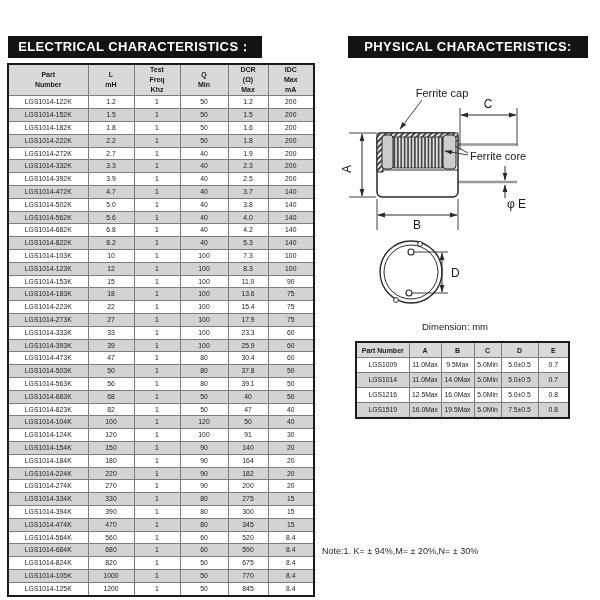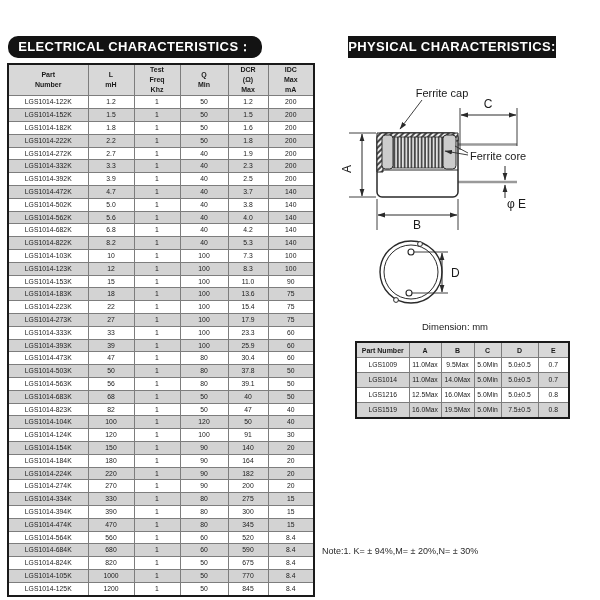--- a/index.html
+++ b/index.html
@@ -11,22 +11,22 @@
   html,body{margin:0;padding:0;background:#ffffff;}
   #page{
     position:relative;width:600px;height:600px;background:#ffffff;
     font-family:"Liberation Sans",sans-serif;color:#1a1a1a;overflow:hidden;
   }
   .titlebar{
     position:absolute;height:22px;background:var(--bar-bg);color:#ffffff;
     font-weight:bold;font-size:13px;line-height:22px;text-align:center;
     letter-spacing:0.4px;white-space:nowrap;
   }
-  #electrical-bar{left:8px;top:36px;width:254px;border-radius:10px;}
-  #physical-bar{left:348px;top:36px;width:208px;}
+  #electrical-bar{left:8px;top:36px;width:254px;}
+  #physical-bar{left:348px;top:36px;width:240px;}
 
   table{border-collapse:collapse;table-layout:fixed;position:absolute;background:#fff;}
   th,td{text-align:center;vertical-align:middle;padding:0;overflow:hidden;}
 
   #etable{left:7px;top:63px;width:306px;border:2px solid #1a1a1a;}
   #etable th,#etable td{border:1px solid #7d7d7d;}
   #etable th{font-size:7px;font-weight:bold;background:var(--head-bg);white-space:pre-line;line-height:1.45;height:30px;}
   #etable td{font-size:6.8px;height:11.8px;line-height:11.8px;}
   #etable tbody tr:nth-child(even) td{background:var(--stripe);}
 

